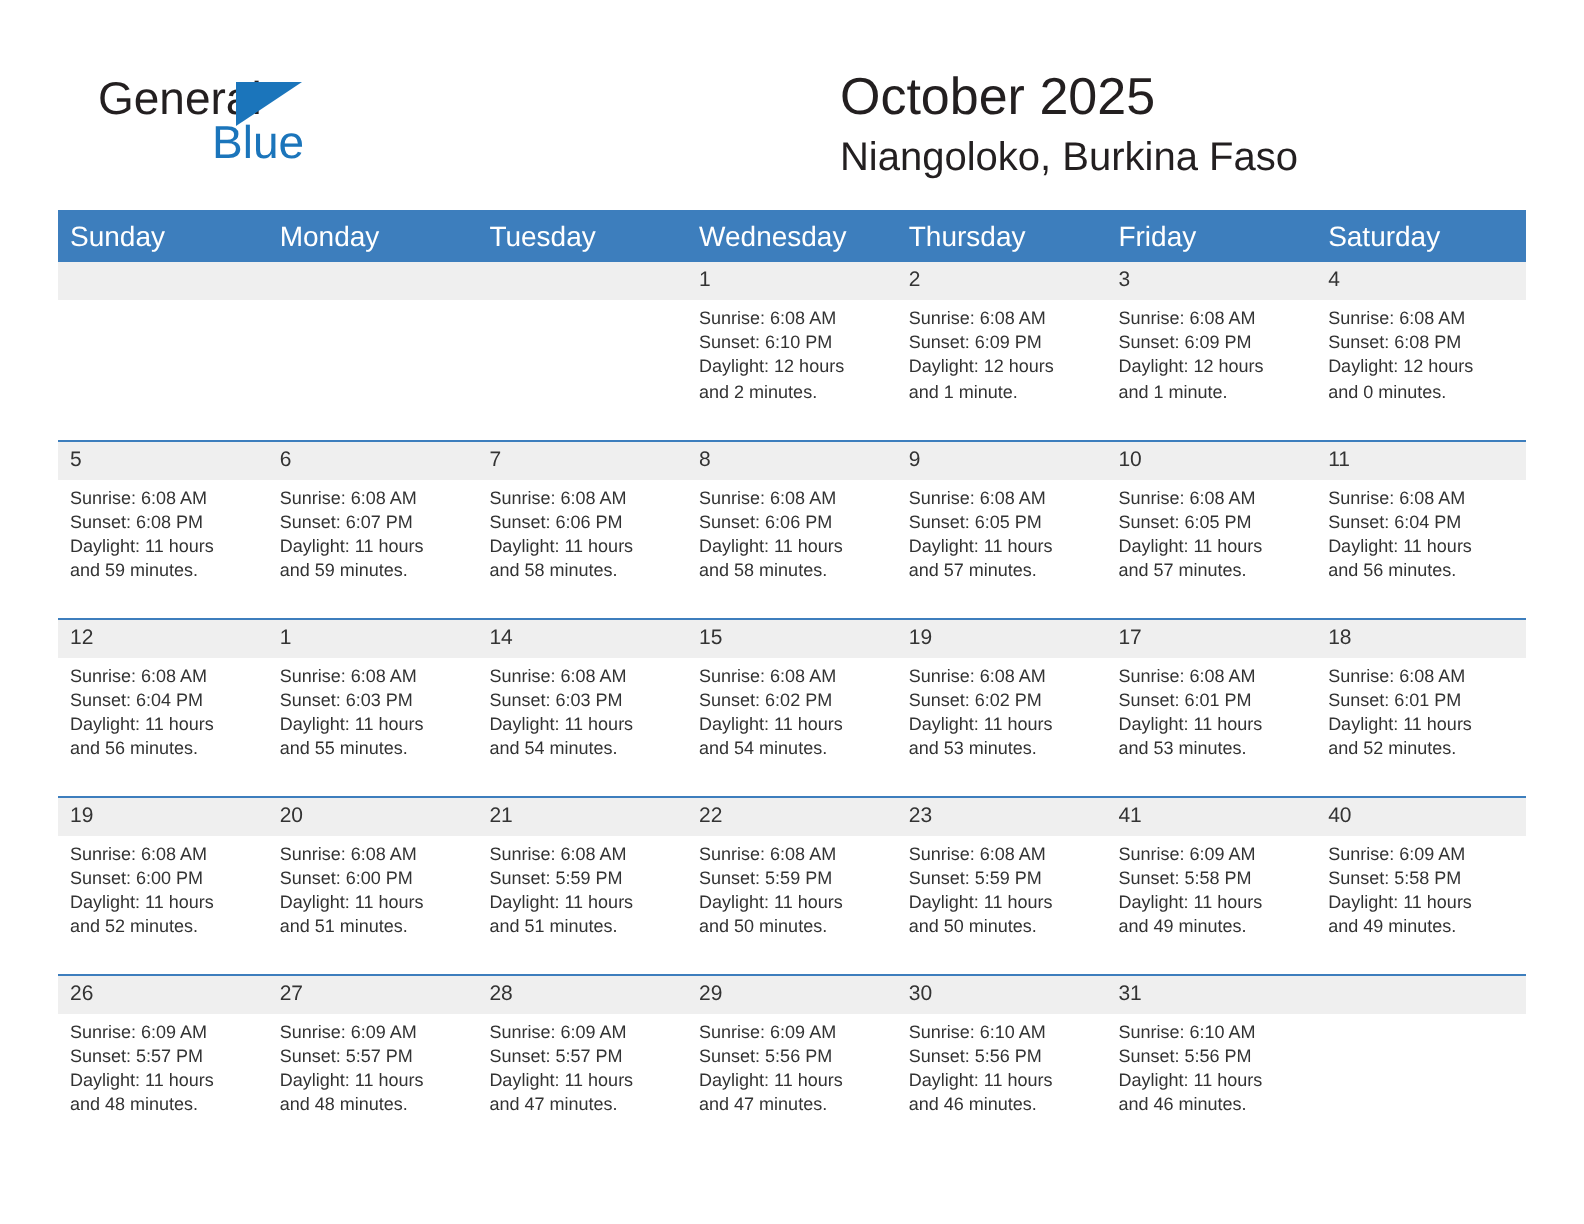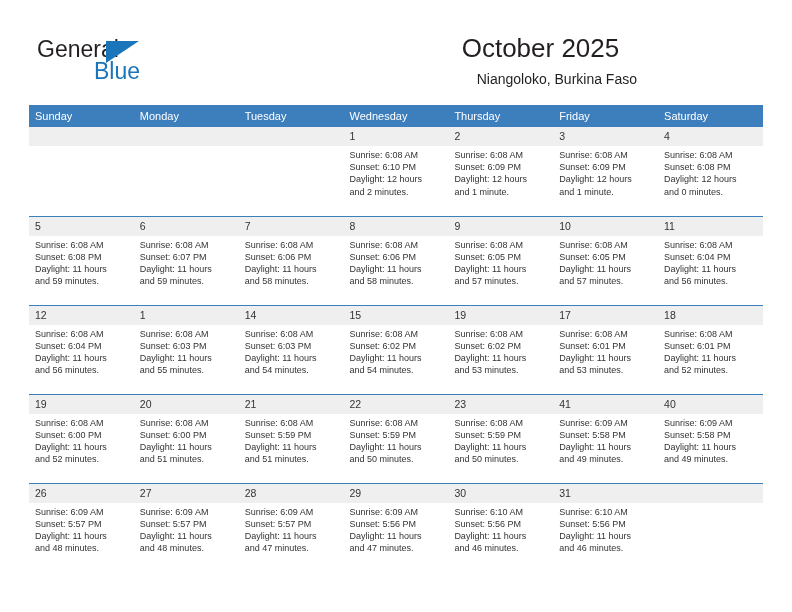--- a/index.html
+++ b/index.html
@@ -12,21 +12,21 @@
   .page {
     position: relative;
     width: 792px; height: 612px;
     background: #ffffff;
     overflow: hidden;
   }
 
   
   .header {
     position: absolute;
-    left: 4px; top: 0;
+    left: 16px; top: 0;
     width: 668px; height: 100px;
   }
   .logo {
     position: absolute;
     left: 33px; top: 36px;
     width: 190px; height: 52px;
   }
   .logo-general {
     position: absolute;
     left: 0; top: 0;
@@ -53,38 +53,38 @@
     right: 35px; top: 33px;
   }
   .cal-title {
     font-size: 26px;
     color: #231f20;
     line-height: 30px;
     font-weight: normal;
     margin: 0;
   }
   .cal-subtitle {
-    font-size: 14px;
+    font-size: 20px;
     color: #231f20;
     line-height: 20px;
-    margin: 6px 0 0 15px;
+    margin: 6px 0 0 0;
   }
 
   
   .calendar {
     position: absolute;
     left: 29px; top: 105px;
     width: 734px;
     border-collapse: collapse;
     table-layout: fixed;
   }
   .calendar th {
     background: #3d7ebd;
     color: #ffffff;
-    font-size: 11px;
+    font-size: 14px;
     font-weight: normal;
     text-align: left;
     padding: 5px 0 5px 6px;
     height: 20px;
     border: none;
   }
   .calendar td {
     width: 104.85px;
     height: 89px;
     vertical-align: top;

